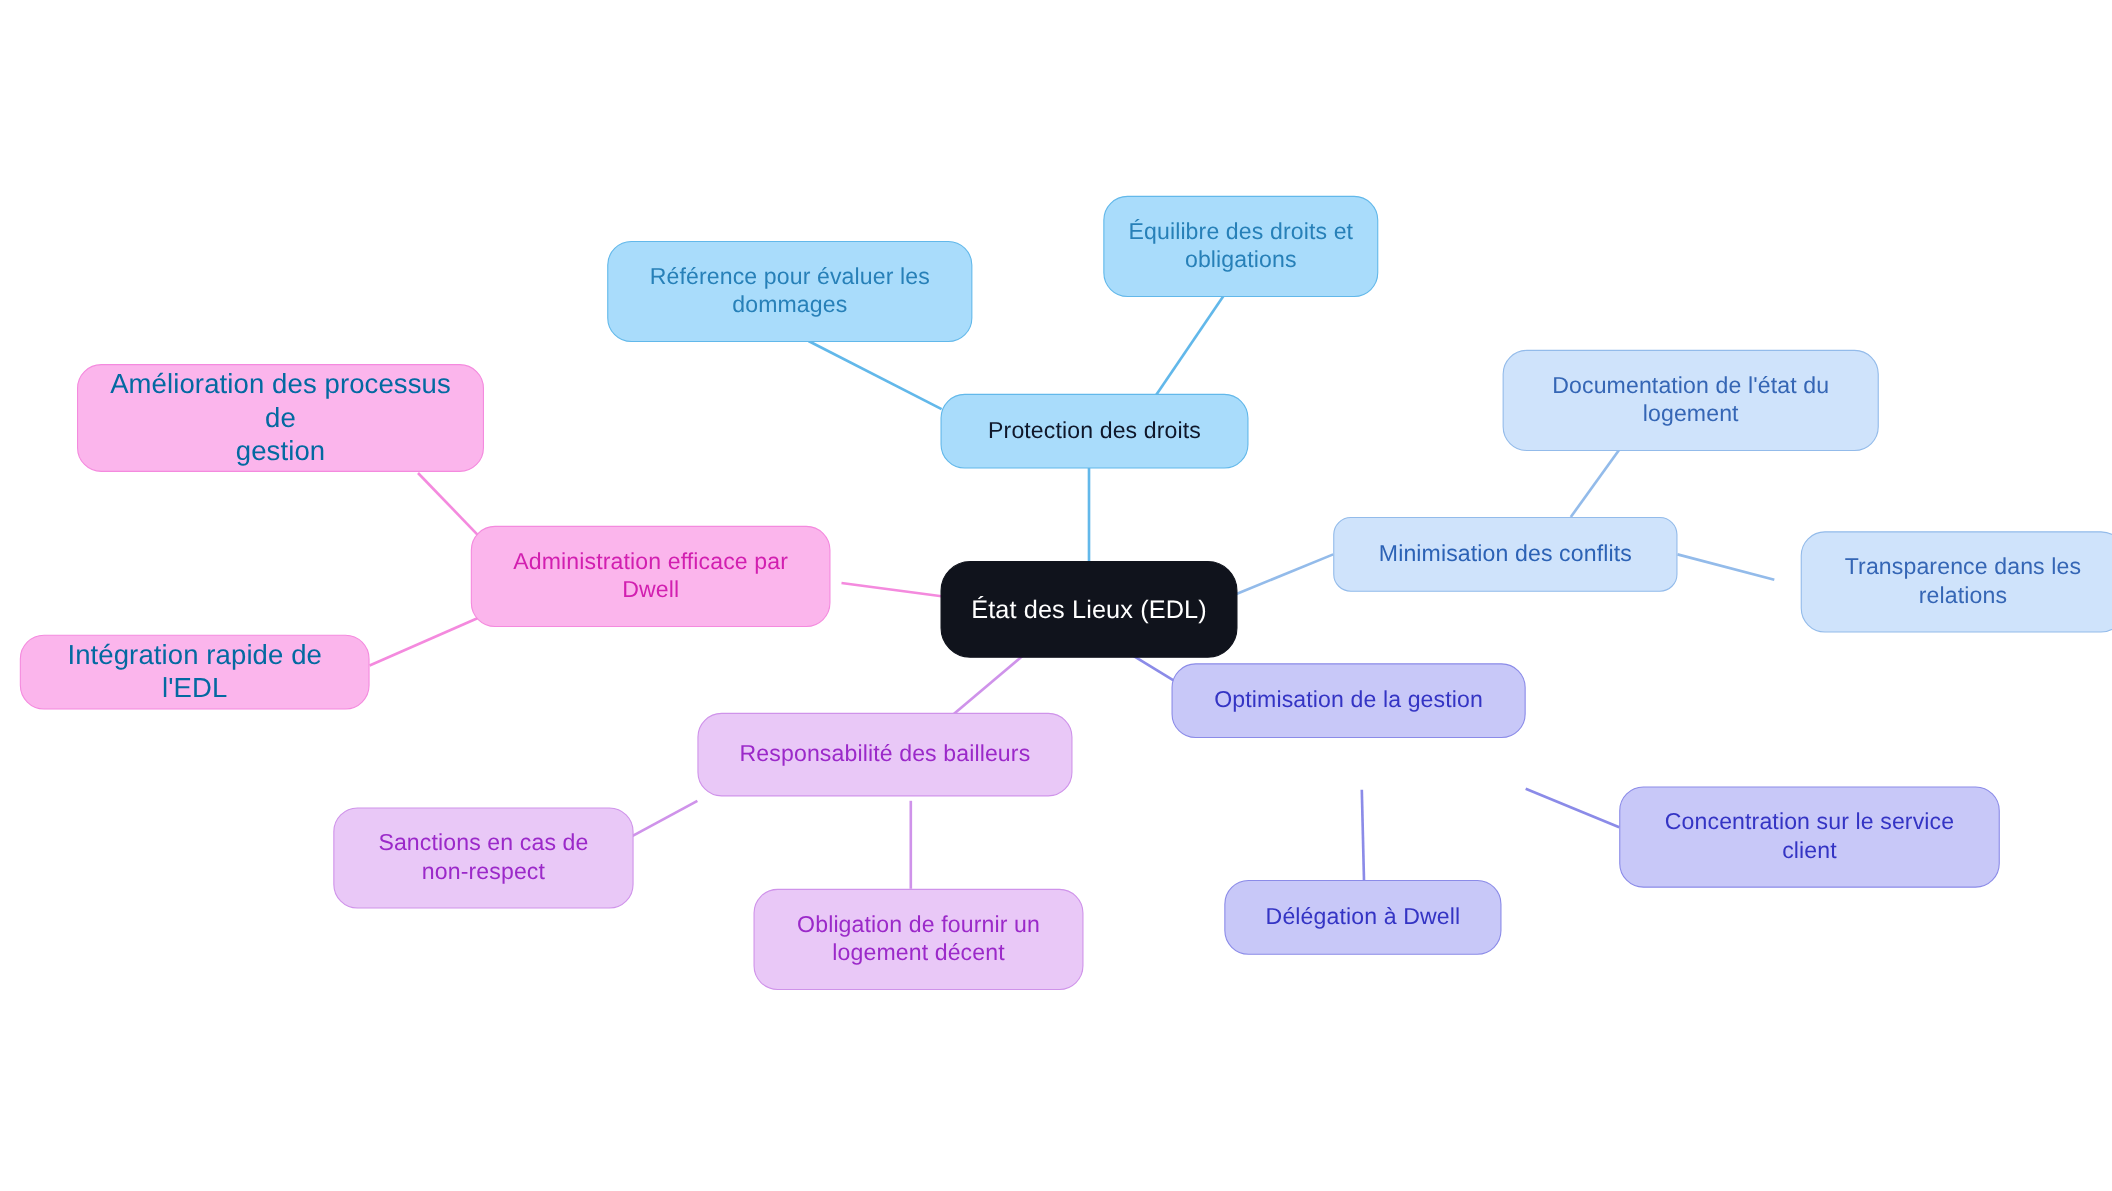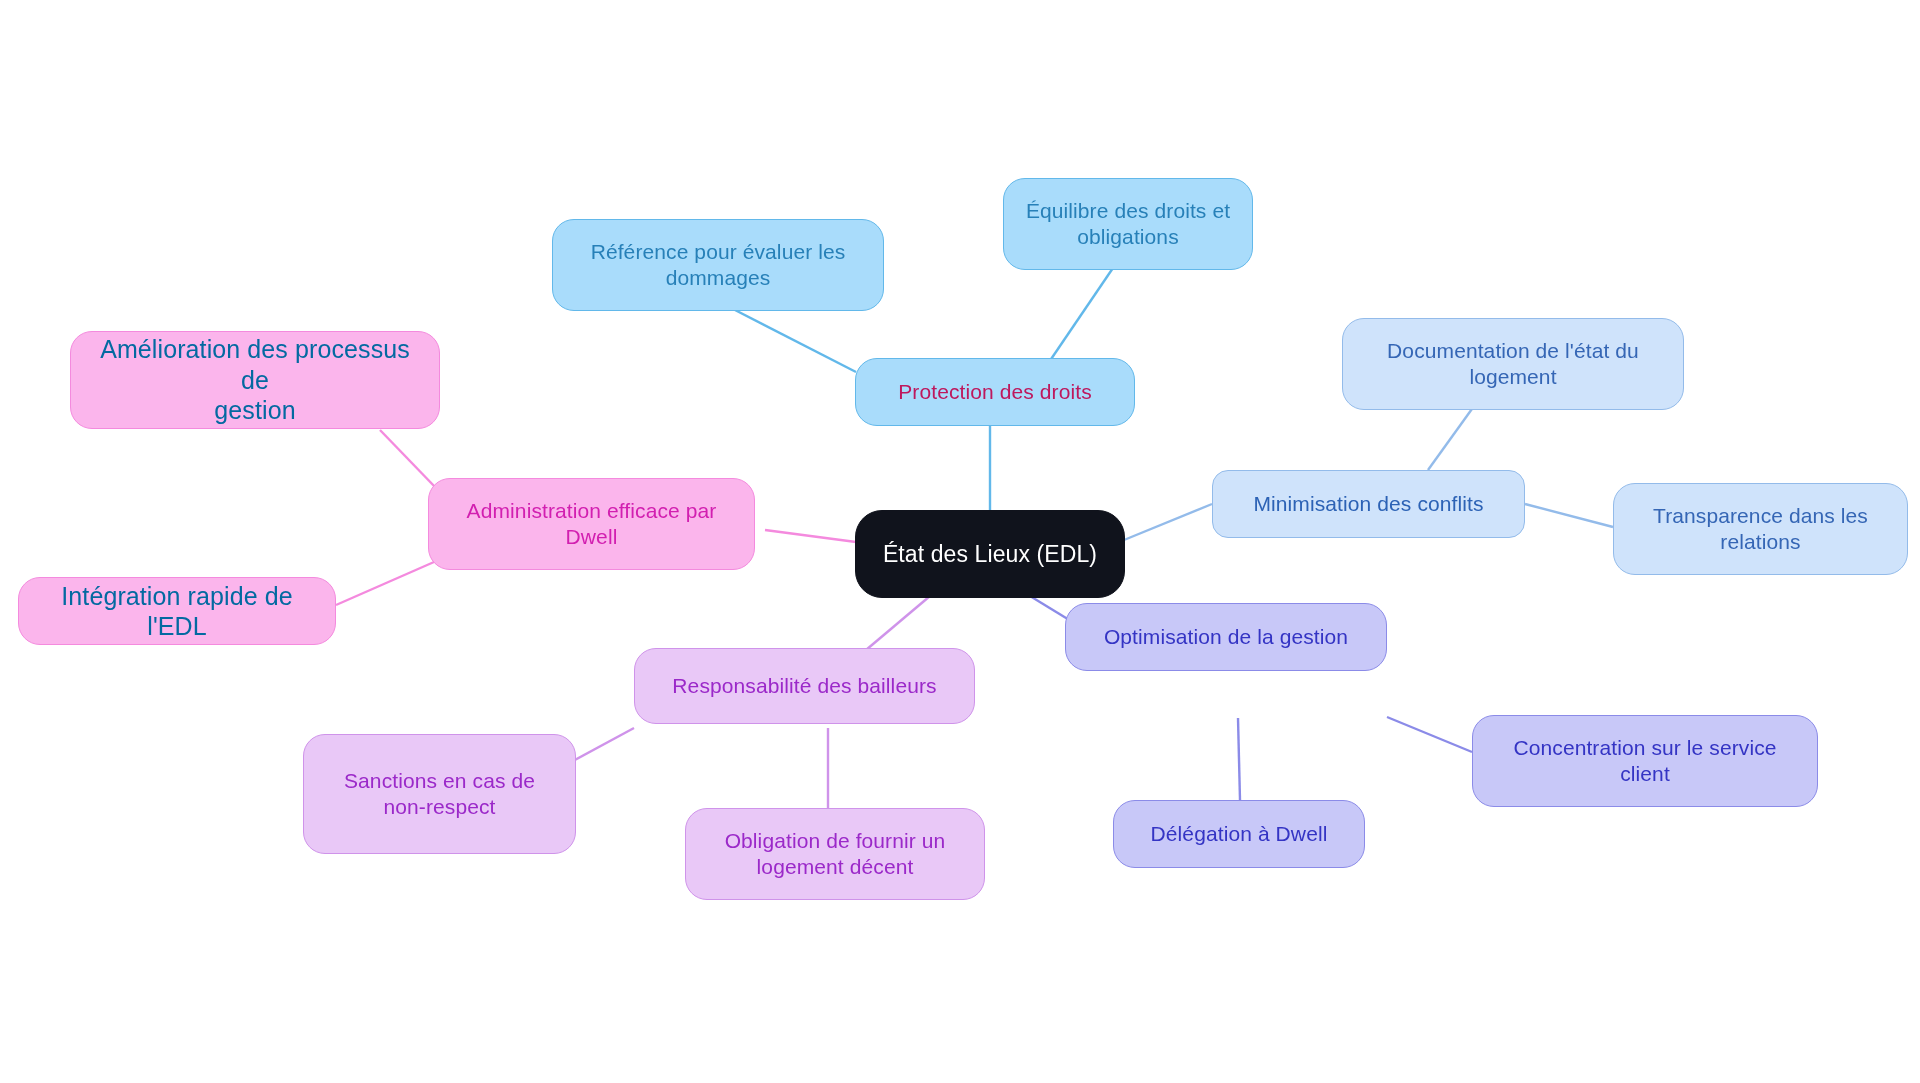--- a/index.html
+++ b/index.html
@@ -53,40 +53,41 @@
   .node.root {
     background: #10131c;
     border-color: #10131c;
     color: #ffffff;
     font-size: 23px;
     border-radius: 27px;
   }
   .node.blue-main {
     background: #a9dcfb;
     border-color: #62b8ea;
-    color: #be185d;
+    color: #0f172a;
     font-size: 21px;
   }
   .node.blue-sub {
     background: #a9dcfb;
     border-color: #62b8ea;
     color: #2780b8;
     font-size: 21px;
   }
   .node.lightblue-main {
     background: #cfe3fb;
     border-color: #93bbea;
     color: #2c62b5;
     font-size: 21px;
   }
   .node.lightblue-sub {
     background: #cfe3fb;
     border-color: #93bbea;
     color: #3566b5;
     font-size: 21px;
+    margin-left: 24px;
   }
   .node.periwinkle-main {
     background: #c8c8f8;
     border-color: #8b8be8;
     color: #3434c4;
     font-size: 21px;
   }
   .node.periwinkle-sub {
     background: #c8c8f8;
     border-color: #8b8be8;
@@ -198,21 +199,21 @@
   </div>
 
   <div class="node periwinkle-sub" style="left:1113px; top:800px; width:252px; height:68px;">
     <span class="node-label">Délégation à Dwell</span>
   </div>
 
   <div class="node violet-main" style="left:634px; top:648px; width:341px; height:76px;">
     <span class="node-label">Responsabilité des bailleurs</span>
   </div>
 
-  <div class="node violet-sub" style="left:303px; top:734px; width:273px; height:120px;">
+  <div class="node violet-sub" style="left:303px; top:734px; width:273px; height:92px;">
     <span class="node-label">Sanctions en cas de
 non-respect</span>
   </div>
 
   <div class="node violet-sub" style="left:685px; top:808px; width:300px; height:92px;">
     <span class="node-label">Obligation de fournir un
 logement décent</span>
   </div>
 
   <div class="node pink-main" style="left:428px; top:478px; width:327px; height:92px;">

